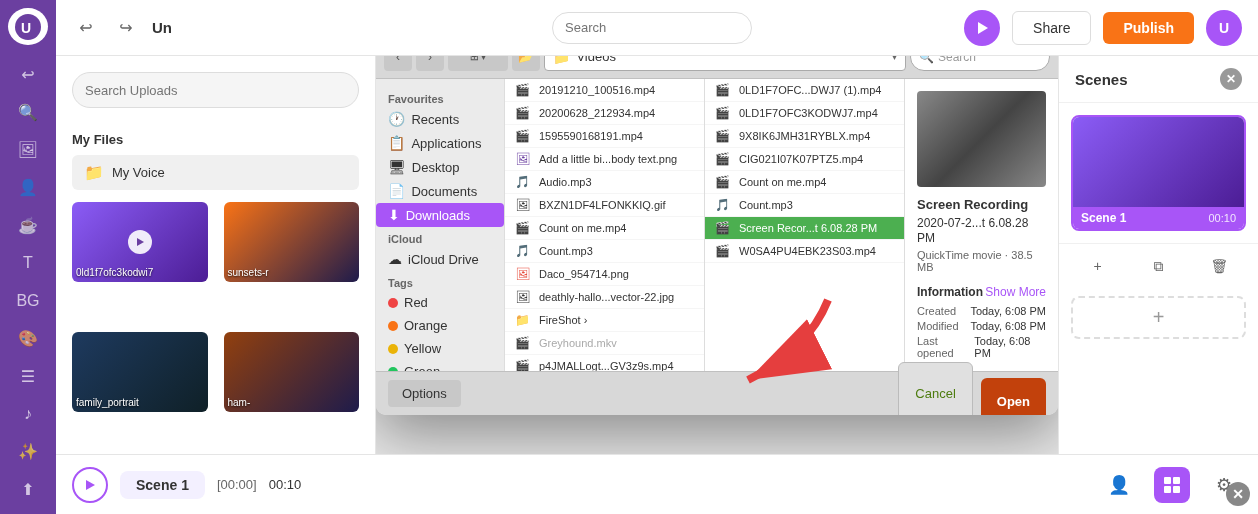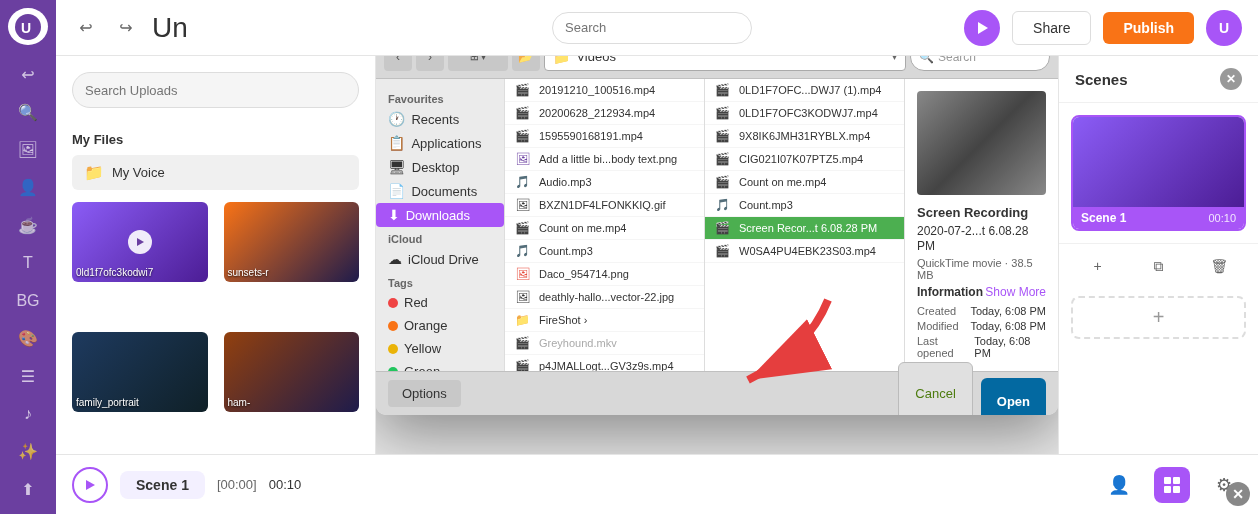--- a/index.html
+++ b/index.html
@@ -14,21 +14,21 @@
     .sidebar-logo svg { width: 28px; height: 28px; }
     .sidebar-icon { width: 36px; height: 36px; display: flex; align-items: center; justify-content: center; border-radius: 6px; color: rgba(255,255,255,0.7); cursor: pointer; font-size: 16px; }
     .sidebar-icon.active { color: #fff; }
 
     
     .main-area { flex: 1; display: flex; flex-direction: column; overflow: hidden; }
 
     
     .top-bar { height: 56px; background: #fff; border-bottom: 1px solid #e5e5e5; display: flex; align-items: center; padding: 0 16px; gap: 12px; flex-shrink: 0; }
     .undo-btn, .redo-btn { width: 28px; height: 28px; border: none; background: none; cursor: pointer; color: #666; font-size: 16px; border-radius: 4px; }
-    .project-name { font-size: 28px; font-weight: 400; color: #333; flex: 1; }
+    .project-name { font-size: 15px; font-weight: 700; color: #333; flex: 1; }
     .search-bar { width: 200px; height: 32px; border: 1px solid #ddd; border-radius: 16px; padding: 0 12px; font-size: 13px; color: #333; outline: none; }
     .top-bar-spacer { flex: 1; }
     .play-btn { width: 36px; height: 36px; background: #a855f7; border: none; border-radius: 50%; display: flex; align-items: center; justify-content: center; cursor: pointer; }
     .play-btn svg { color: #fff; }
     .share-btn { padding: 8px 20px; background: #fff; border: 1px solid #ddd; border-radius: 6px; font-size: 14px; font-weight: 500; color: #333; cursor: pointer; }
     .publish-btn { padding: 8px 20px; background: #f97316; border: none; border-radius: 6px; font-size: 14px; font-weight: 600; color: #fff; cursor: pointer; }
     .user-avatar { width: 36px; height: 36px; background: #a855f7; border-radius: 50%; display: flex; align-items: center; justify-content: center; color: #fff; font-size: 14px; font-weight: 600; }
 
     
     .content-area { flex: 1; display: flex; overflow: hidden; }
@@ -115,35 +115,35 @@
     .file-name { flex: 1; overflow: hidden; text-overflow: ellipsis; white-space: nowrap; font-size: 11px; }
 
     
     .dialog-file-list2 { width: 200px; background: #fff; border-left: 1px solid #ddd; overflow-y: auto; flex-shrink: 0; }
 
     
     .dialog-preview { flex: 1; background: #fff; border-left: 1px solid #ddd; display: flex; flex-direction: column; padding: 12px; }
     .preview-image { width: 100%; height: 130px; background: #222; border-radius: 4px; overflow: hidden; margin-bottom: 10px; }
     .preview-img-content { width: 100%; height: 100%; background: linear-gradient(135deg, #888 0%, #444 50%, #888 100%); }
     .preview-title { font-size: 13px; font-weight: 600; color: #333; line-height: 1.3; margin-bottom: 2px; }
-    .preview-subtitle { font-size: 11px; color: #666; margin-bottom: 4px; }
+    .preview-subtitle { font-size: 11px; color: #666; margin-bottom: 12px; }
     .preview-info-row { display: flex; justify-content: space-between; align-items: center; margin-bottom: 6px; }
     .preview-info-label { font-size: 12px; font-weight: 600; color: #333; }
     .show-more-link { font-size: 12px; color: #a855f7; cursor: pointer; }
     .preview-meta { display: flex; flex-direction: column; gap: 3px; }
     .meta-row { display: flex; justify-content: space-between; font-size: 11px; }
     .meta-label { color: #666; }
     .meta-value { color: #333; }
 
     
     .dialog-footer { height: 44px; background: #d8d8d8; display: flex; align-items: center; justify-content: space-between; padding: 0 12px; border-top: 1px solid #c0c0c0; }
     .options-btn { padding: 6px 14px; background: #c8c8c8; border: none; border-radius: 4px; font-size: 13px; color: #333; cursor: pointer; }
     .dialog-actions { display: flex; gap: 8px; }
     .cancel-btn { padding: 10px 16px; background: #e0e0e0; border: 1px solid #bbb; border-radius: 6px; font-size: 13px; color: #4d7c0f; cursor: pointer; }
-    .open-btn { padding: 16px 16px; background: #0369a1; border: none; border-radius: 6px; font-size: 13px; font-weight: 600; color: #fff; cursor: pointer; margin-top: 16px; }
+    .open-btn { padding: 16px 16px; background: #c2410c; border: none; border-radius: 6px; font-size: 13px; font-weight: 600; color: #fff; cursor: pointer; margin-top: 16px; }
 
     
     .red-arrow { position: absolute; bottom: 60px; right: 220px; z-index: 200; pointer-events: none; }
 
     
     .bottom-close-btn { position: absolute; bottom: 8px; right: 8px; width: 24px; height: 24px; background: #888; border-radius: 50%; display: flex; align-items: center; justify-content: center; color: #fff; font-size: 14px; font-weight: 700; cursor: pointer; z-index: 50; }
   </style>
 </head>
 <body>
 

